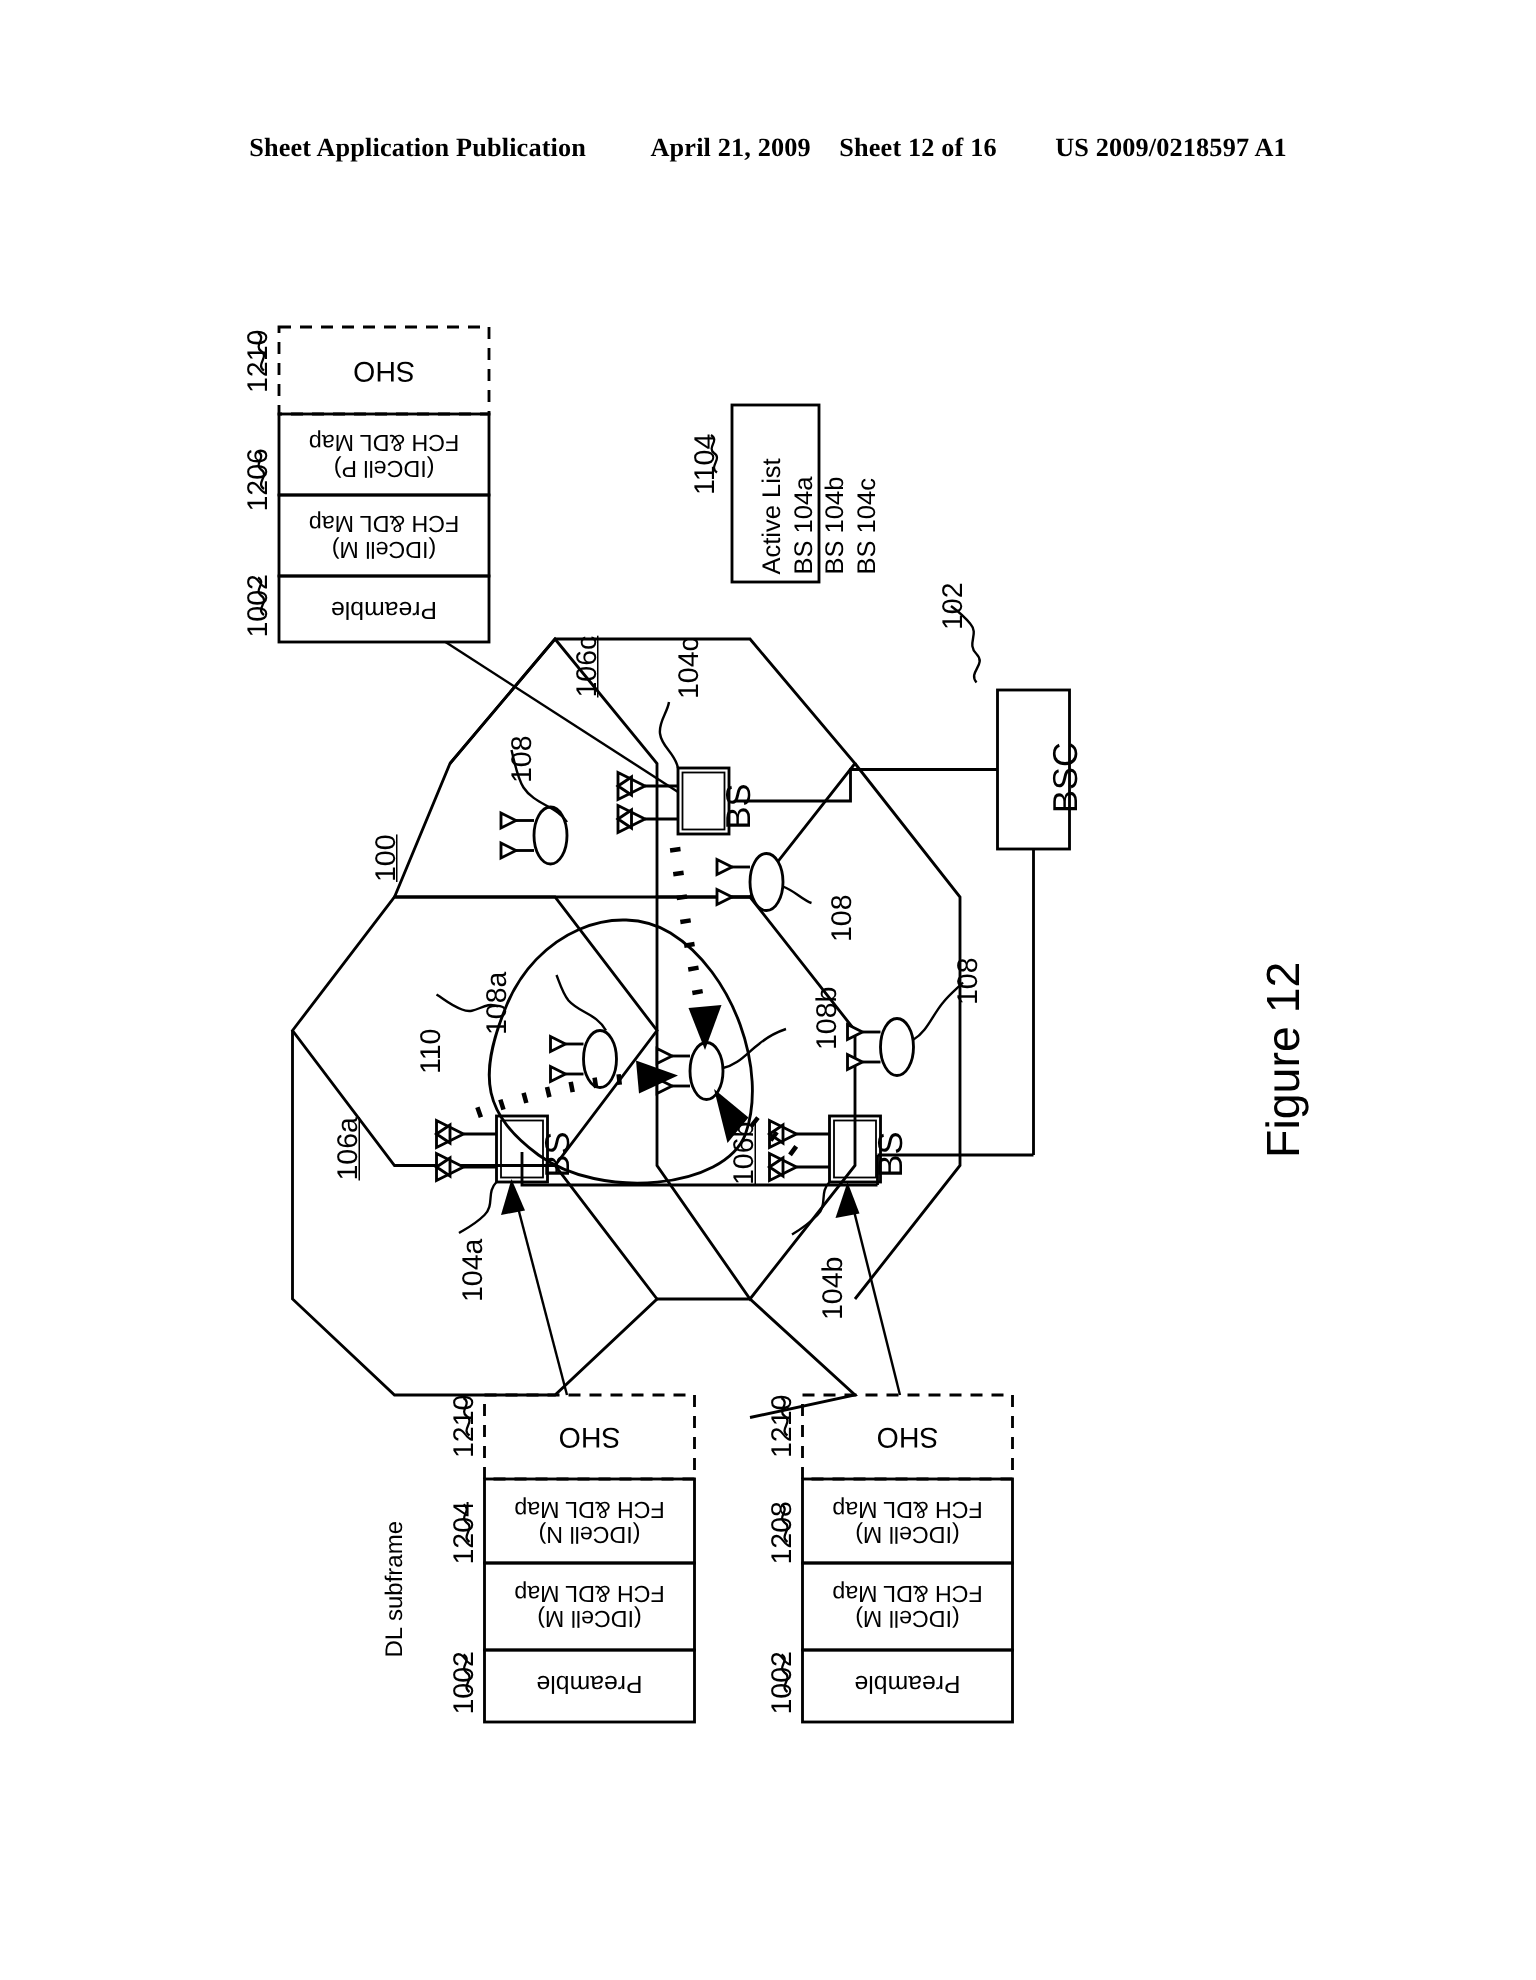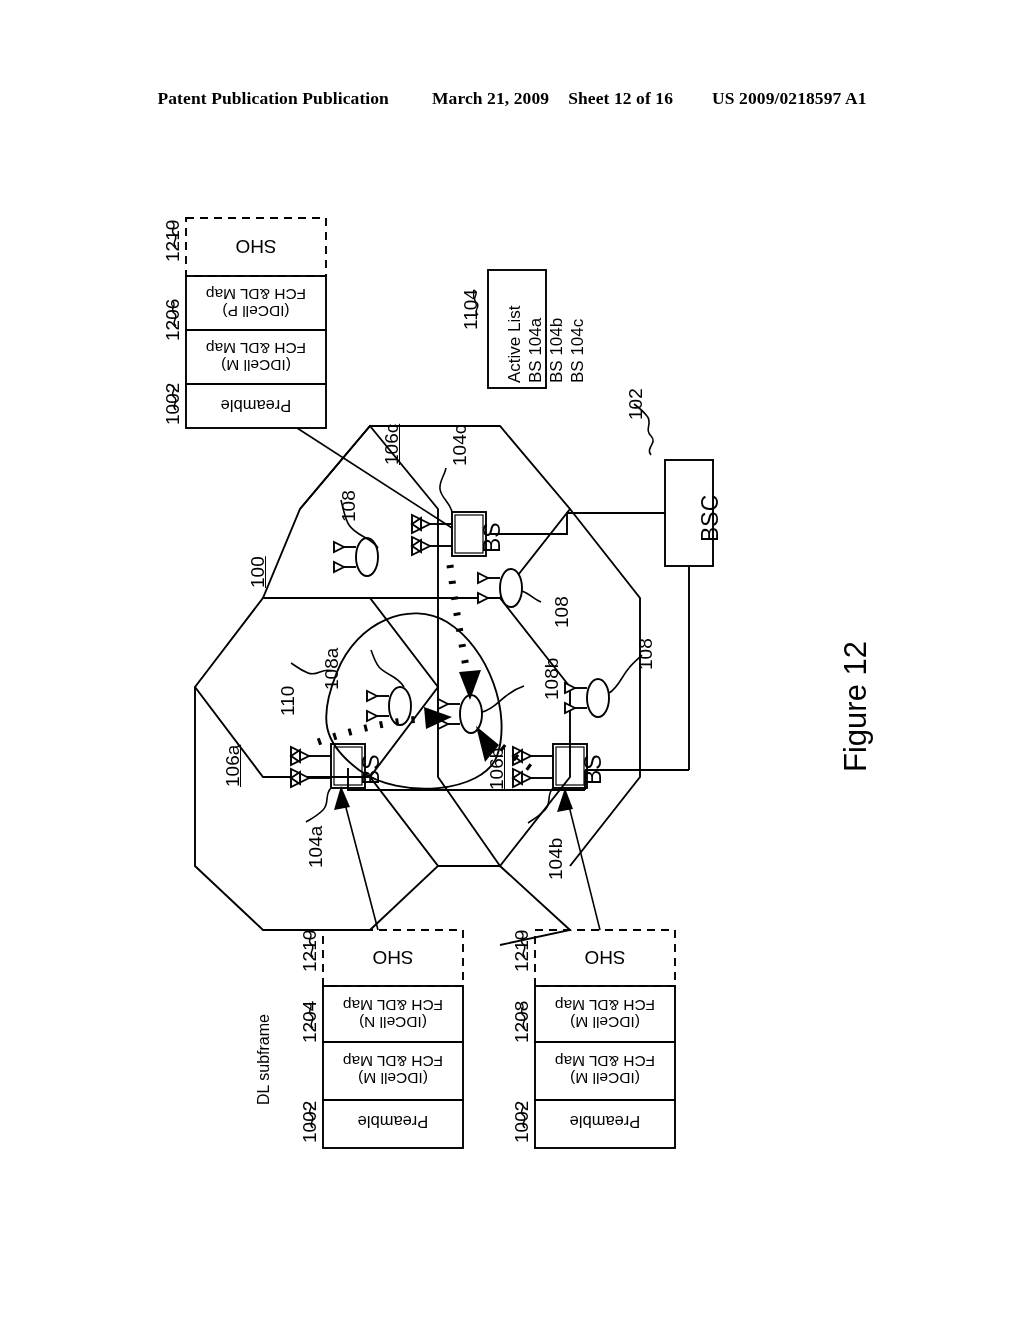--- a/index.html
+++ b/index.html
@@ -31,23 +31,23 @@
   .cellbox-txt{font-size:15.5px;line-height:17px;}
   .preamble-txt{font-size:16.5px;}
   .sho-txt{font-size:19px;}
   .alist{font-size:17px;line-height:21px;}
   .dlsub{font-size:16px;}
 </style>
 </head>
 <body>
 
 <div id="page-header">
-  <span>Patent Publication Publication</span>
+  <span>Sheet Application Publication</span>
   <span class="hdr-gap1"></span>
-  <span>March 21, 2009</span>
+  <span>April 21, 2009</span>
   <span class="hdr-gap2"></span>
   <span>Sheet 12 of 16</span>
   <span class="hdr-gap3"></span>
   <span>US 2009/0218597 A1</span>
 </div>
 
 <div id="figure">
 
   <svg width="1024" height="1320" viewBox="0 0 1024 1320">
     <g fill="none" stroke="#000" stroke-width="1.9" stroke-linejoin="miter" stroke-linecap="butt">

